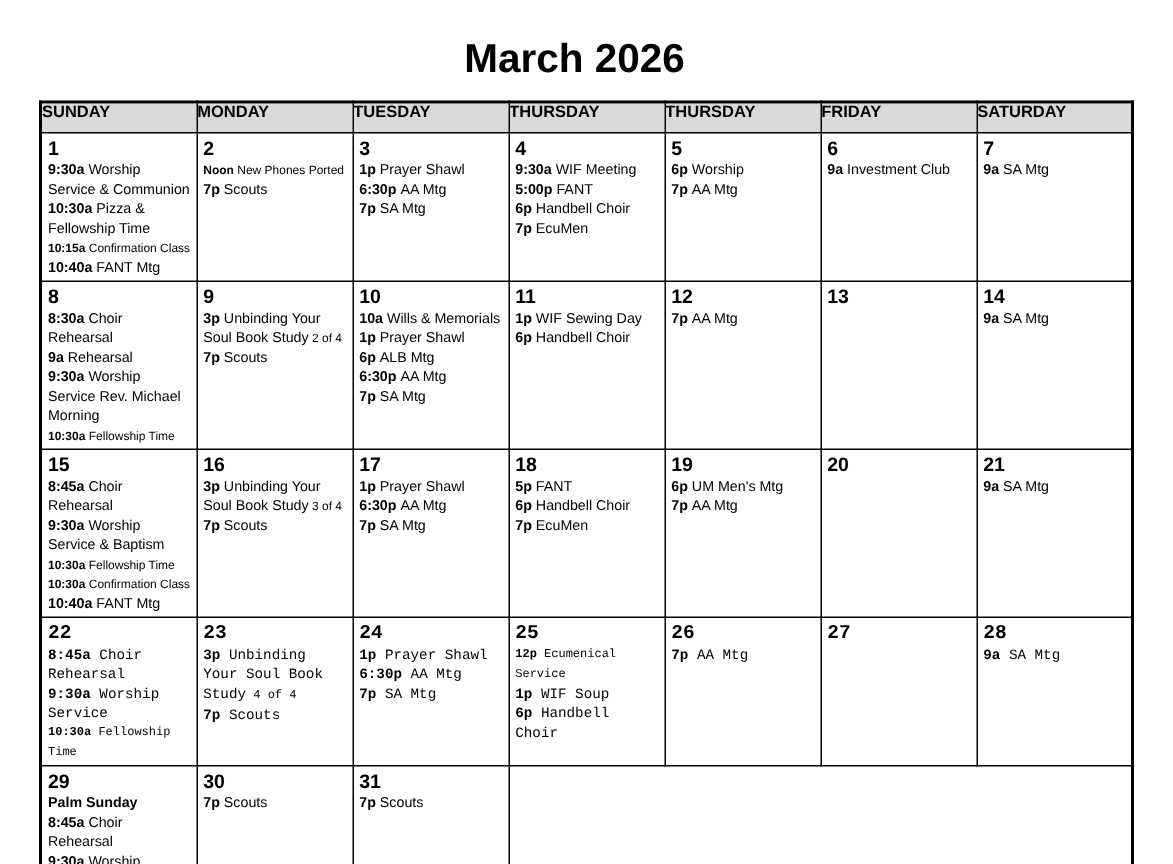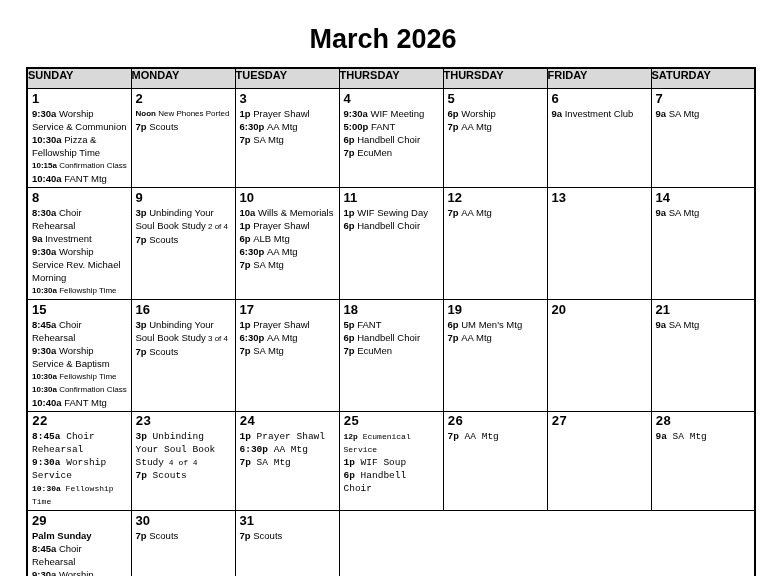--- a/index.html
+++ b/index.html
@@ -149,21 +149,21 @@
               <div class="day-number">7</div>
               <div class="event"><span class="time">9a </span><span class="etitle">SA Mtg</span></div>
             </div>
           </td>
         </tr>
         <tr>
           <td class="day-cell">
             <div class="inner">
               <div class="day-number">8</div>
               <div class="event"><span class="time">8:30a </span><span class="etitle">Choir Rehearsal</span></div>
-              <div class="event"><span class="time">9a </span><span class="etitle">Investment</span></div>
+              <div class="event"><span class="time">9a </span><span class="etitle">Rehearsal</span></div>
               <div class="event"><span class="time">9:30a </span><span class="etitle">Worship Service Rev. Michael Morning</span></div>
               <div class="event small"><span class="time">10:30a </span><span class="etitle">Fellowship Time</span></div>
             </div>
           </td>
           <td class="day-cell">
             <div class="inner">
               <div class="day-number">9</div>
               <div class="event"><span class="time">3p </span><span class="etitle">Unbinding Your Soul Book Study</span><span class="note"> 2 of 4</span></div>
               <div class="event"><span class="time">7p </span><span class="etitle">Scouts</span></div>
             </div>

